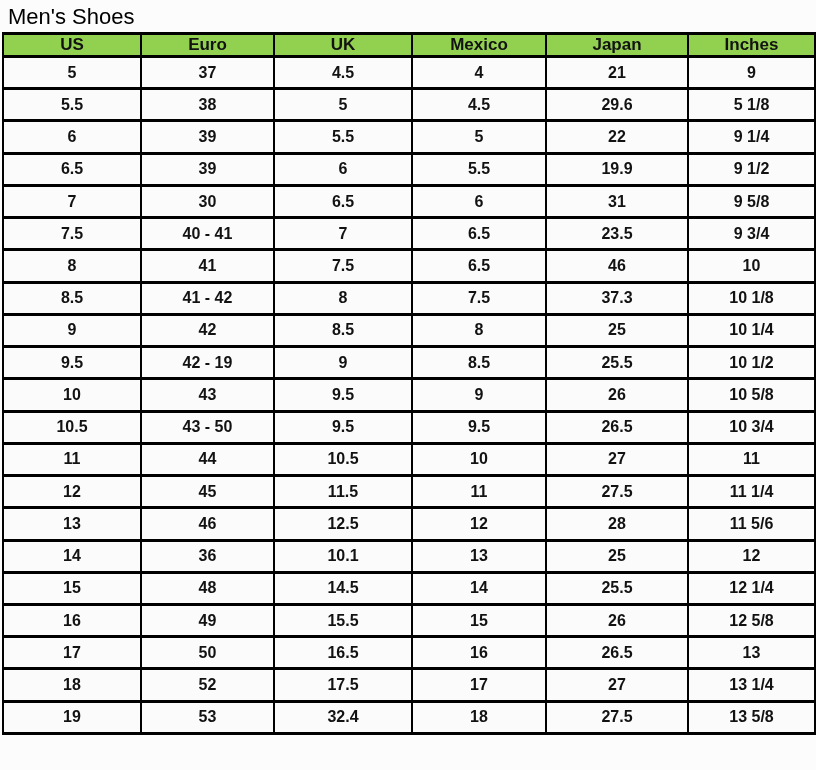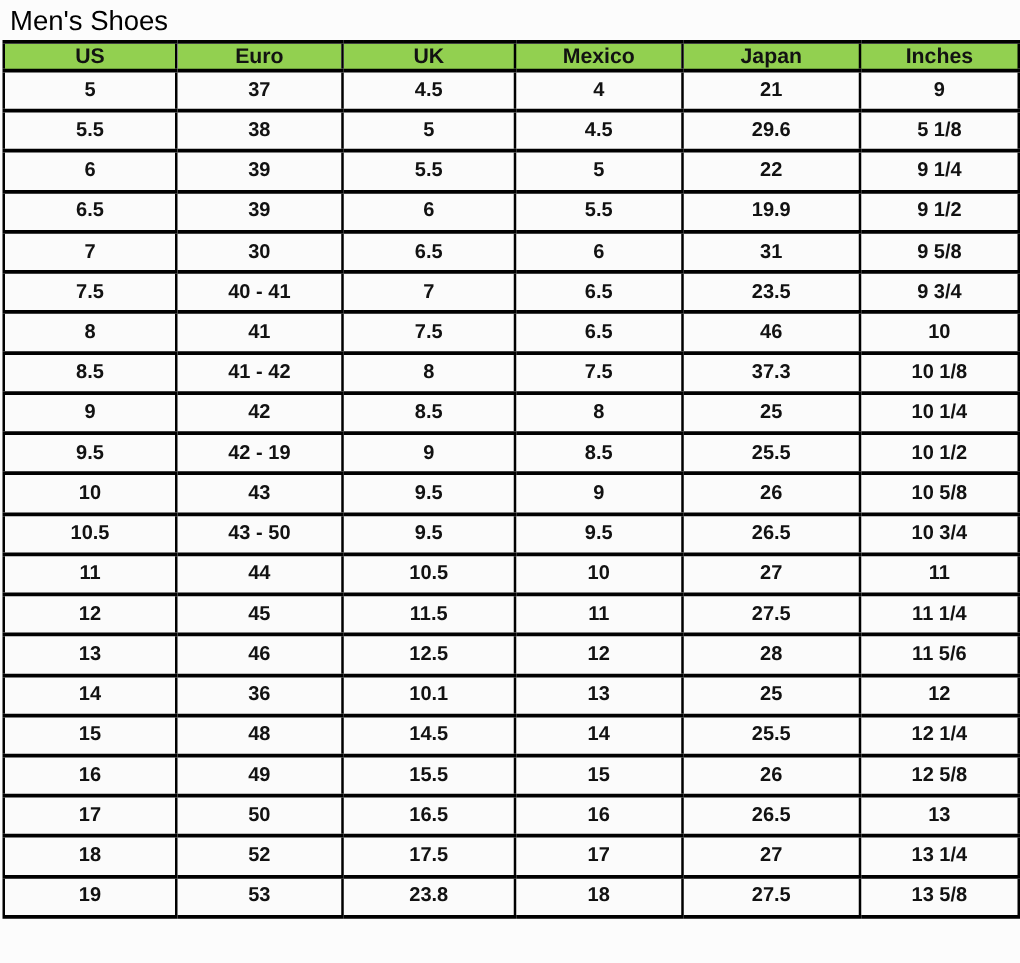--- a/index.html
+++ b/index.html
@@ -241,20 +241,20 @@
           <td>18</td>
           <td>52</td>
           <td>17.5</td>
           <td>17</td>
           <td>27</td>
           <td>13 1/4</td>
         </tr>
         <tr>
           <td>19</td>
           <td>53</td>
-          <td>23.8</td>
+          <td>32.4</td>
           <td>18</td>
           <td>27.5</td>
           <td>13 5/8</td>
         </tr>
       </tbody>
   </table>
 </div>
 
 </body></html>

